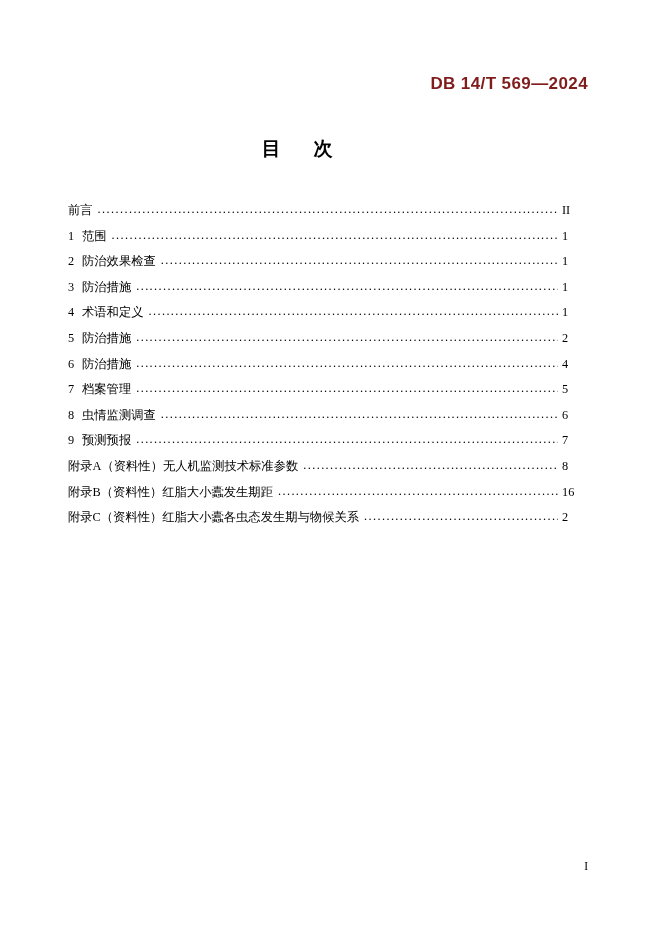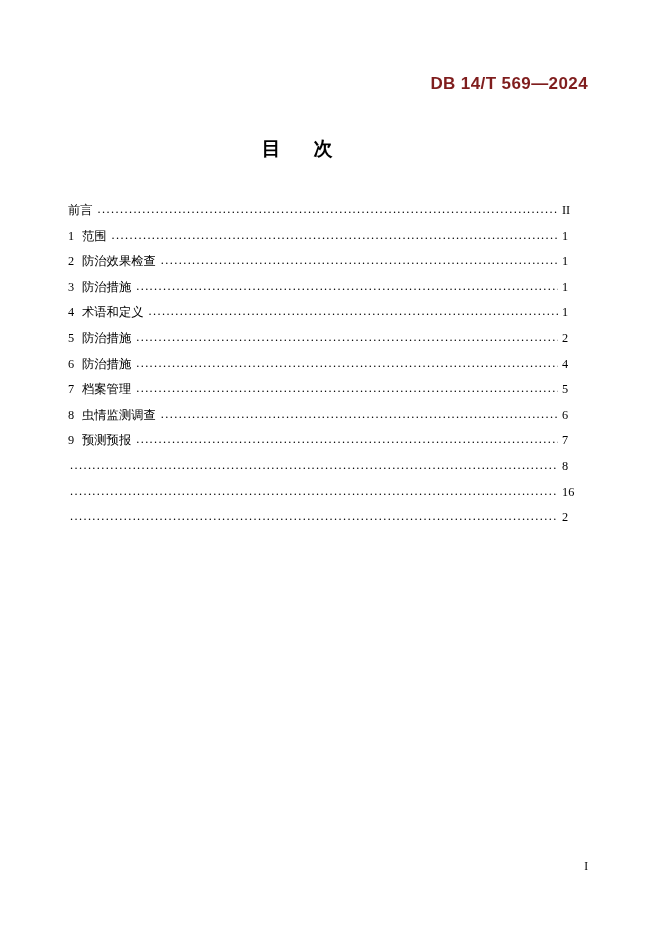--- a/index.html
+++ b/index.html
@@ -156,28 +156,31 @@
         <span class="toc-dots">................................................................................................................</span>
         <span class="toc-page">6</span>
       </div>
       <div class="toc-row">
         <span class="toc-num">9</span>
         <span class="toc-label">预测预报</span>
         <span class="toc-dots">................................................................................................................</span>
         <span class="toc-page">7</span>
       </div>
       <div class="toc-row">
+        <span class="toc-label">附录A（资料性）无人机监测技术标准参数</span>
         <span class="toc-dots">................................................................................................................</span>
         <span class="toc-page">8</span>
       </div>
       <div class="toc-row">
+        <span class="toc-label">附录B（资料性）红脂大小蠹发生期距</span>
         <span class="toc-dots">................................................................................................................</span>
         <span class="toc-page">16</span>
       </div>
       <div class="toc-row">
+        <span class="toc-label">附录C（资料性）红脂大小蠹各虫态发生期与物候关系</span>
         <span class="toc-dots">................................................................................................................</span>
         <span class="toc-page">2</span>
       </div>
     </div>
 
   <div class="footer-page">I</div>
 
 </div>
 
 </body></html>

